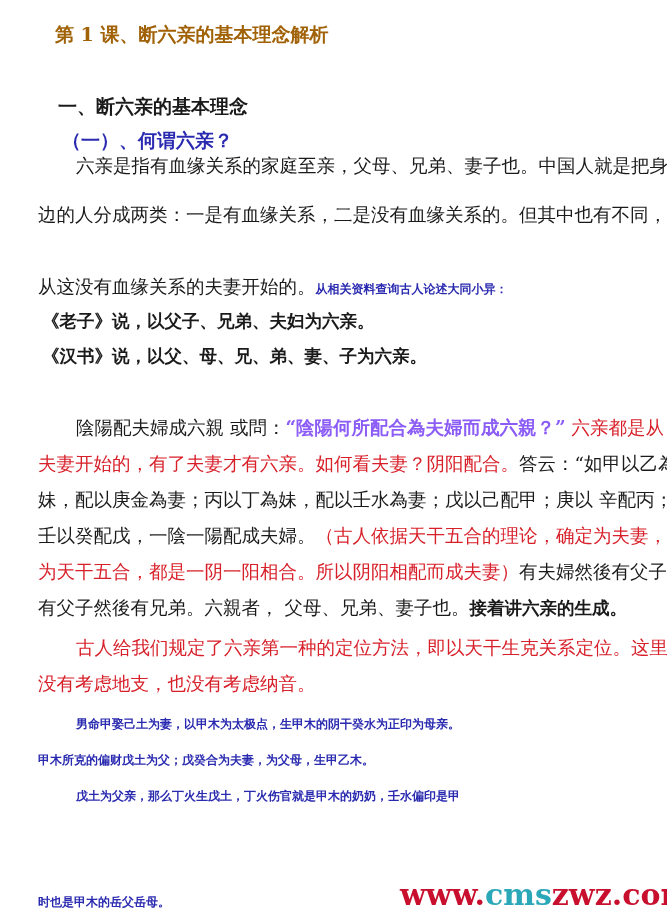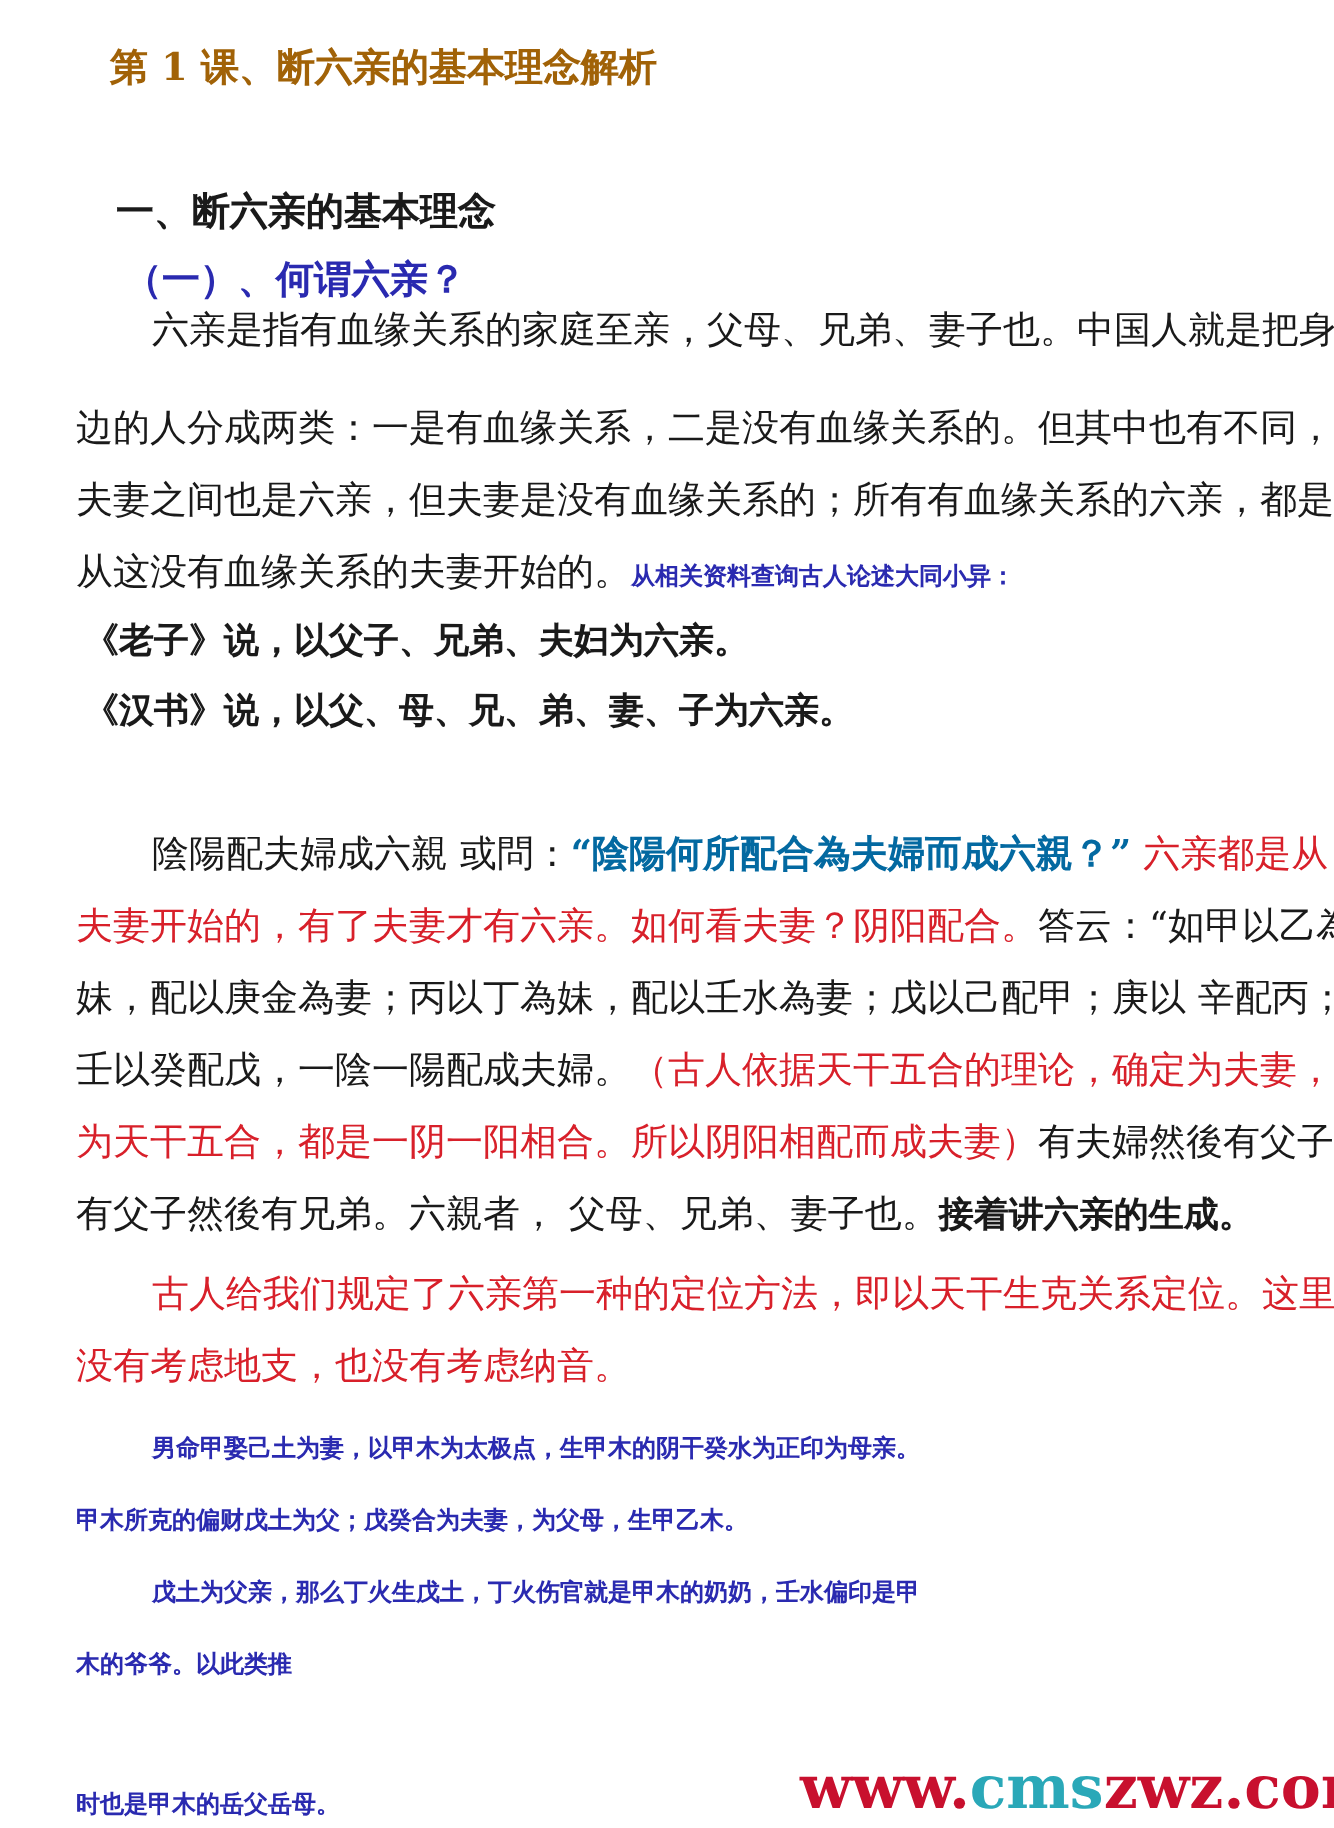--- a/index.html
+++ b/index.html
@@ -6,44 +6,41 @@
   body { width:667px; height:914px; overflow:hidden; position:relative;
          font-family:"DejaVu Serif","Liberation Serif",serif; color:#1a1a1a; }
   .page { position:absolute; left:0; top:0; width:667px; height:914px; }
   .line { position:absolute; left:38px; white-space:nowrap; font-size:18.5px; line-height:24px; }
   .indent { left:76px; }
   .title { color:#a16207; font-weight:bold; left:55px; font-size:19px; }
   .h1 { font-weight:bold; left:58px; font-size:19px; }
   .h2 { color:#2a2ab0; font-weight:bold; left:62px; font-size:19px; }
   .bold { font-weight:bold; font-family:"DejaVu Sans","Liberation Sans",sans-serif; font-size:17.5px; }
   .red { color:#d8202a; }
-  .redb { color:#0369a1; font-weight:bold; }
+  .redb { color:#8b5cf6; font-weight:bold; }
   .blueb { color:#2a2ab0; font-weight:bold; font-family:"DejaVu Sans","Liberation Sans",sans-serif; font-size:12px; }
   .black-b { font-weight:bold; font-family:"DejaVu Sans","Liberation Sans",sans-serif; font-size:17.5px; }
   .wm { position:absolute; left:400px; top:878px; font-family:"DejaVu Serif","Liberation Serif",serif;
         font-weight:bold; font-size:30px; letter-spacing:0px; line-height:34px; }
   .wm .a { color:#c8102e; }
   .wm .b { color:#2aa8b8; }
 </style>
 </head>
 <body>
 
 <div class="page">
   <div class="line title" style="top:22px;">第 1 课、断六亲的基本理念解析</div>
   <div class="line h1" style="top:94px;">一、断六亲的基本理念</div>
   <div class="line h2" style="top:128px;">（一）、何谓六亲？</div>
 
   <div class="line indent" style="top:154px;">
     <span>六亲是指有血缘关系的家庭至亲，父母、兄弟、妻子也。中国人就是把身</span>
   </div>
   <div class="line" style="top:203px;">
     <span>边的人分成两类：一是有血缘关系，二是没有血缘关系的。但其中也有不同，</span>
-  </div>
-  <div class="line" style="top:239px;">
-    <span>夫妻之间也是六亲，但夫妻是没有血缘关系的；所有有血缘关系的六亲，都是</span>
   </div>
   <div class="line" style="top:275px;">
     <span>从这没有血缘关系的夫妻开始的。</span><span class="blueb">从相关资料查询古人论述大同小异：</span>
   </div>
 
   <div class="line bold" style="top:309px; left:42px;">
     <span>《老子》说，以父子、兄弟、夫妇为六亲。</span>
   </div>
   <div class="line bold" style="top:344px; left:42px;">
     <span>《汉书》说，以父、母、兄、弟、妻、子为六亲。</span>
@@ -78,23 +75,20 @@
   <div class="line blueb" style="top:748px;">
     <span>甲木所克的偏财戊土为父；戊癸合为夫妻，为父母，生甲乙木。</span>
   </div>
   <div class="line indent blueb" style="top:712px;">
     <span>男命甲娶己土为妻，以甲木为太极点，生甲木的阴干癸水为正印为母亲。</span>
   </div>
 
   <div class="line indent blueb" style="top:784px;">
     <span>戊土为父亲，那么丁火生戊土，丁火伤官就是甲木的奶奶，壬水偏印是甲</span>
   </div>
-  <div class="line blueb" style="top:820px;">
-    <span>木的爷爷。以此类推</span>
-  </div>
 
   <div class="line blueb" style="top:890px;">
     <span>时也是甲木的岳父岳母。</span>
   </div>
 
   <div class="wm">
     <span class="a">www.</span><span class="b">cms</span><span class="a">zwz.com</span>
   </div>
 </div>
 

